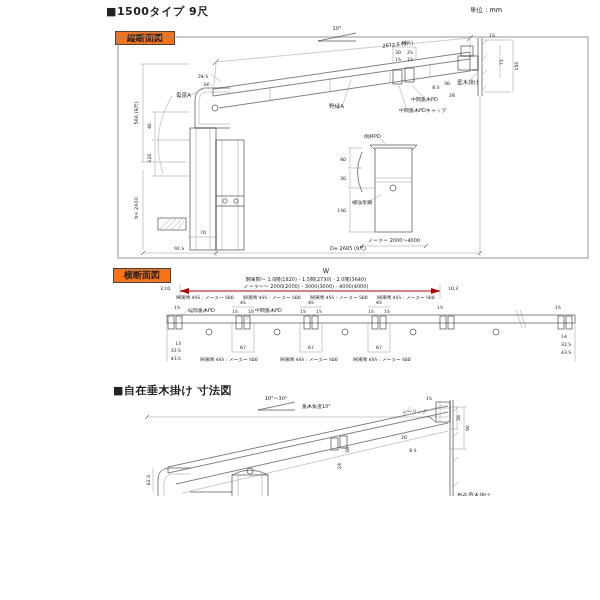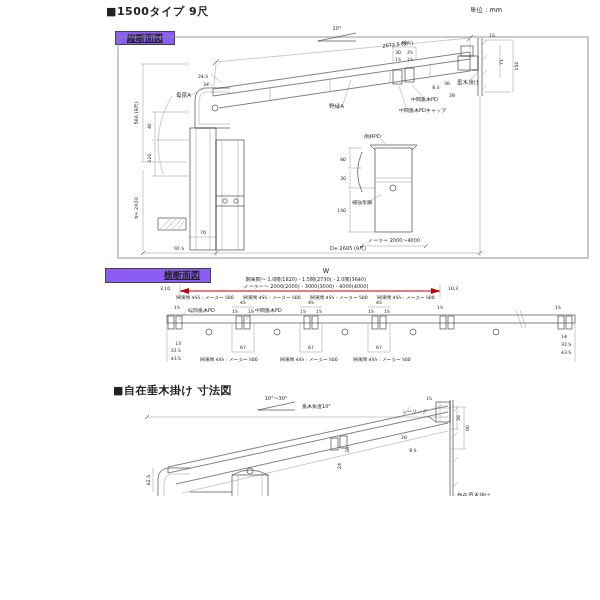--- a/index.html
+++ b/index.html
@@ -1,40 +1,40 @@
 <!DOCTYPE html>
 <html><head>
 <meta charset="utf-8">
 <style>
   html,body{margin:0;padding:0;background:#fff;}
   #stage{position:relative;width:600px;height:496px;background:#ffffff;overflow:hidden;
          font-family:"DejaVu Sans","Liberation Sans",sans-serif;color:#1d1d1d;}
   .abs{position:absolute;}
   .h1{font-size:11px;font-weight:bold;letter-spacing:.5px;color:#222;}
-  .labelbox{border:1px solid #444;background:#8b5cf6;font-size:9px;font-weight:bold;
-            text-align:center;color:#222;display:flex;align-items:center;justify-content:center;text-decoration:underline;}
+  .labelbox{border:1px solid #444;background:#f97316;font-size:9px;font-weight:bold;
+            text-align:center;color:#222;display:flex;align-items:center;justify-content:center;}
   svg{position:absolute;left:0;top:0;}
   .ln{stroke:#4a4a4a;stroke-width:.7;fill:none;}
   .tn{stroke:#979797;stroke-width:.5;fill:none;}
   .bx{stroke:#8a8a8a;stroke-width:.9;fill:none;}
   .rd{stroke:#c00000;stroke-width:1.2;fill:none;}
   text{fill:#222;font-family:"DejaVu Sans","Liberation Sans",sans-serif;}
   .t45{font-size:4.6px;} .t5{font-size:5px;} .t55{font-size:5.6px;} .t6{font-size:6.5px;}
   .mid{text-anchor:middle;} .end{text-anchor:end;}
 </style>
 </head>
 <body>
 
 <div id="stage">
 
   <div class="abs h1" style="left:106px;top:4px;">■1500タイプ 9尺</div>
 
   <div class="abs labelbox" style="left:115px;top:31px;width:58px;height:12px;">縦断面図</div>
 
-  <div class="abs labelbox" style="left:105px;top:268px;width:56px;height:13px;padding-left:48px;">横断面図</div>
+  <div class="abs labelbox" style="left:113px;top:268px;width:56px;height:13px;">横断面図</div>
 
   <div class="abs h1" style="left:113px;top:383px;">■自在垂木掛け 寸法図</div>
 
   <svg width="600" height="600" viewBox="0 0 600 600">
 
     <text x="470" y="12" class="t6">単位：mm</text>
 
     <g>
       <rect x="118" y="37" width="470" height="221" class="bx"></rect>
 

